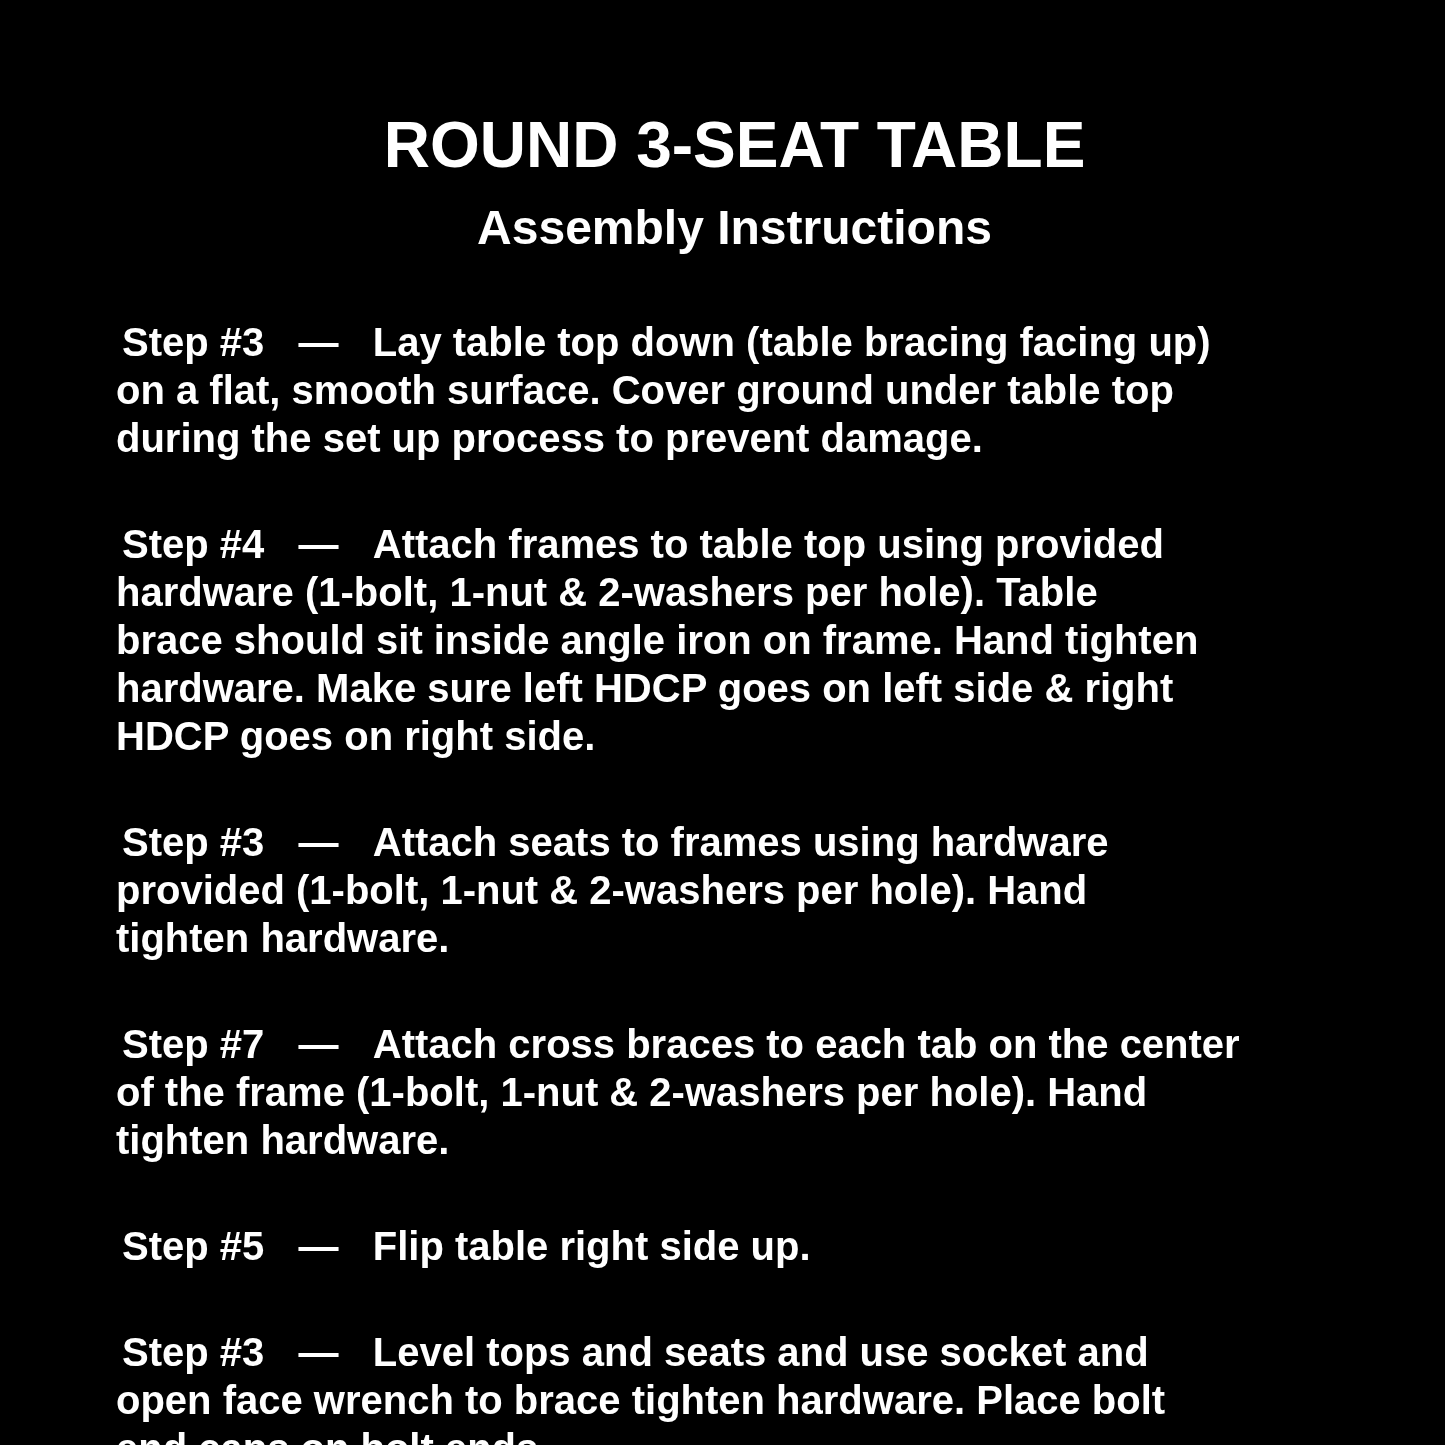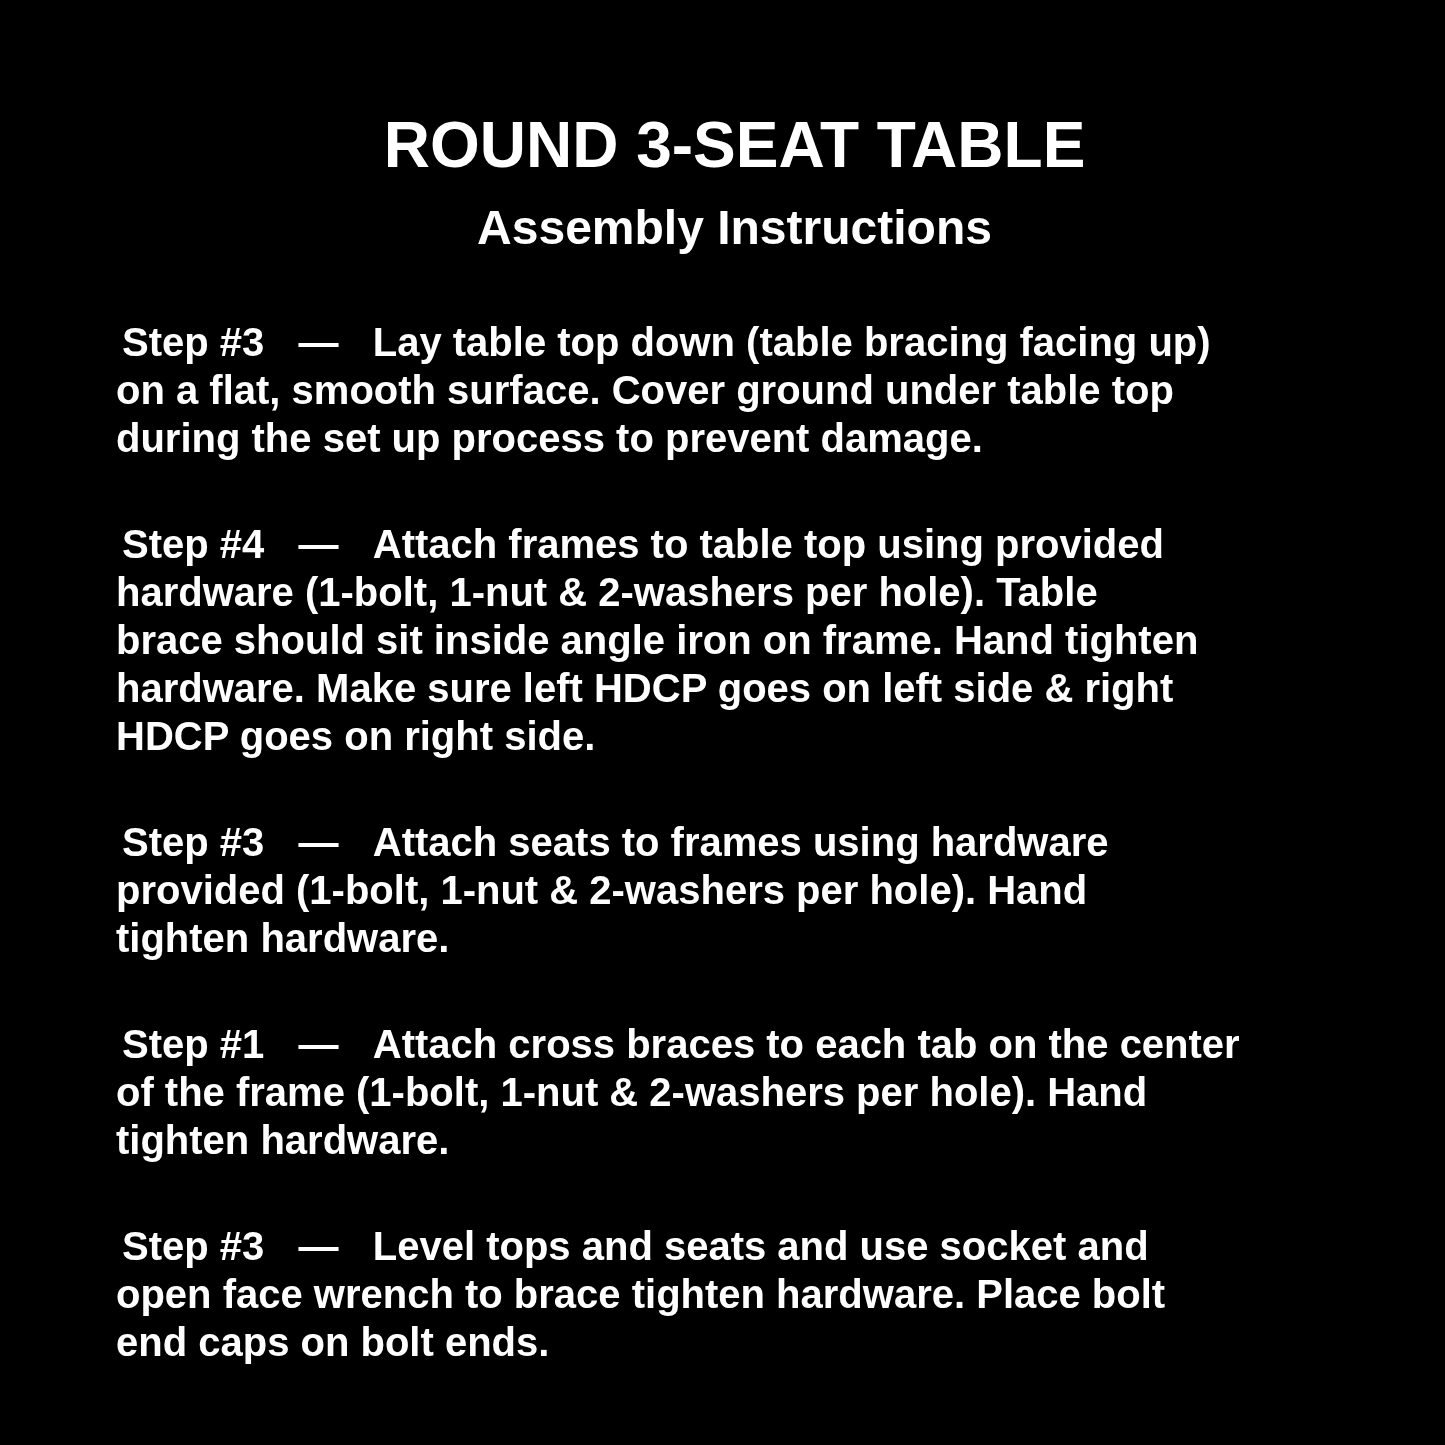--- a/index.html
+++ b/index.html
@@ -63,22 +63,23 @@
     <p class="step"><span class="step-label">Step #4</span><span class="step-dash">  —  </span><span class="step-text">Attach frames to table top using provided
 hardware (1-bolt, 1-nut &amp; 2-washers per hole). Table
 brace should sit inside angle iron on frame. Hand tighten
 hardware. Make sure left HDCP goes on left side &amp; right
 HDCP goes on right side.</span></p>
 
     <p class="step"><span class="step-label">Step #3</span><span class="step-dash">  —  </span><span class="step-text">Attach seats to frames using hardware
 provided (1-bolt, 1-nut &amp; 2-washers per hole). Hand
 tighten hardware.</span></p>
 
-    <p class="step"><span class="step-label">Step #1</span><span class="step-dash">  —  </span><span class="step-text">Attach cross braces to each tab on the center
+    <p class="step"><span class="step-label">Step #7</span><span class="step-dash">  —  </span><span class="step-text">Attach cross braces to each tab on the center
 of the frame (1-bolt, 1-nut &amp; 2-washers per hole). Hand
 tighten hardware.</span></p>
 
+    <p class="step"><span class="step-label">Step #5</span><span class="step-dash">  —  </span><span class="step-text">Flip table right side up.</span></p>
 
     <p class="step"><span class="step-label">Step #3</span><span class="step-dash">  —  </span><span class="step-text">Level tops and seats and use socket and
 open face wrench to brace tighten hardware. Place bolt
 end caps on bolt ends.</span></p>
   </div>
 </div>
 
 </body></html>

